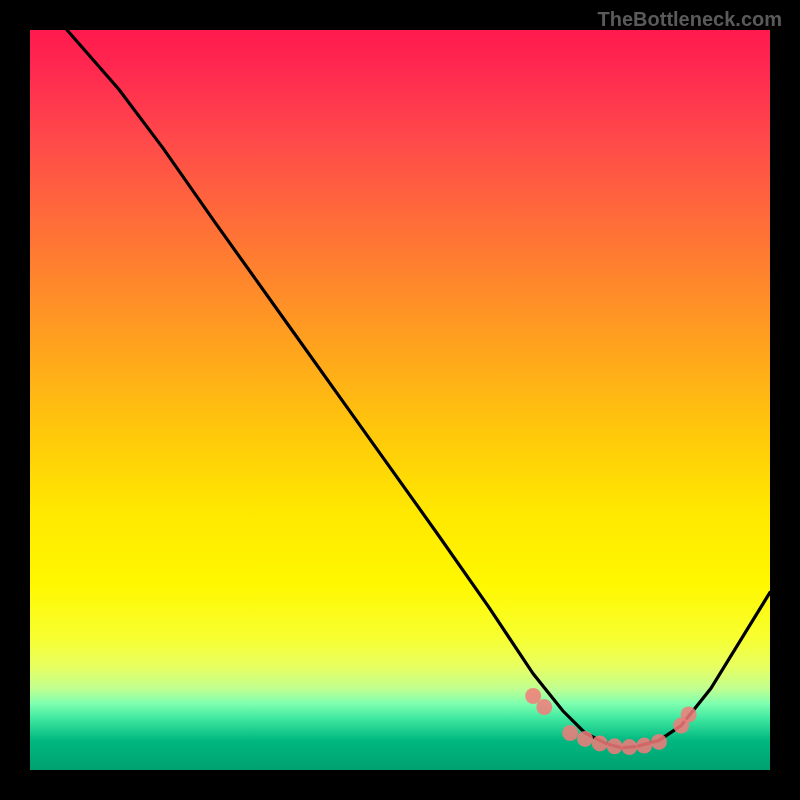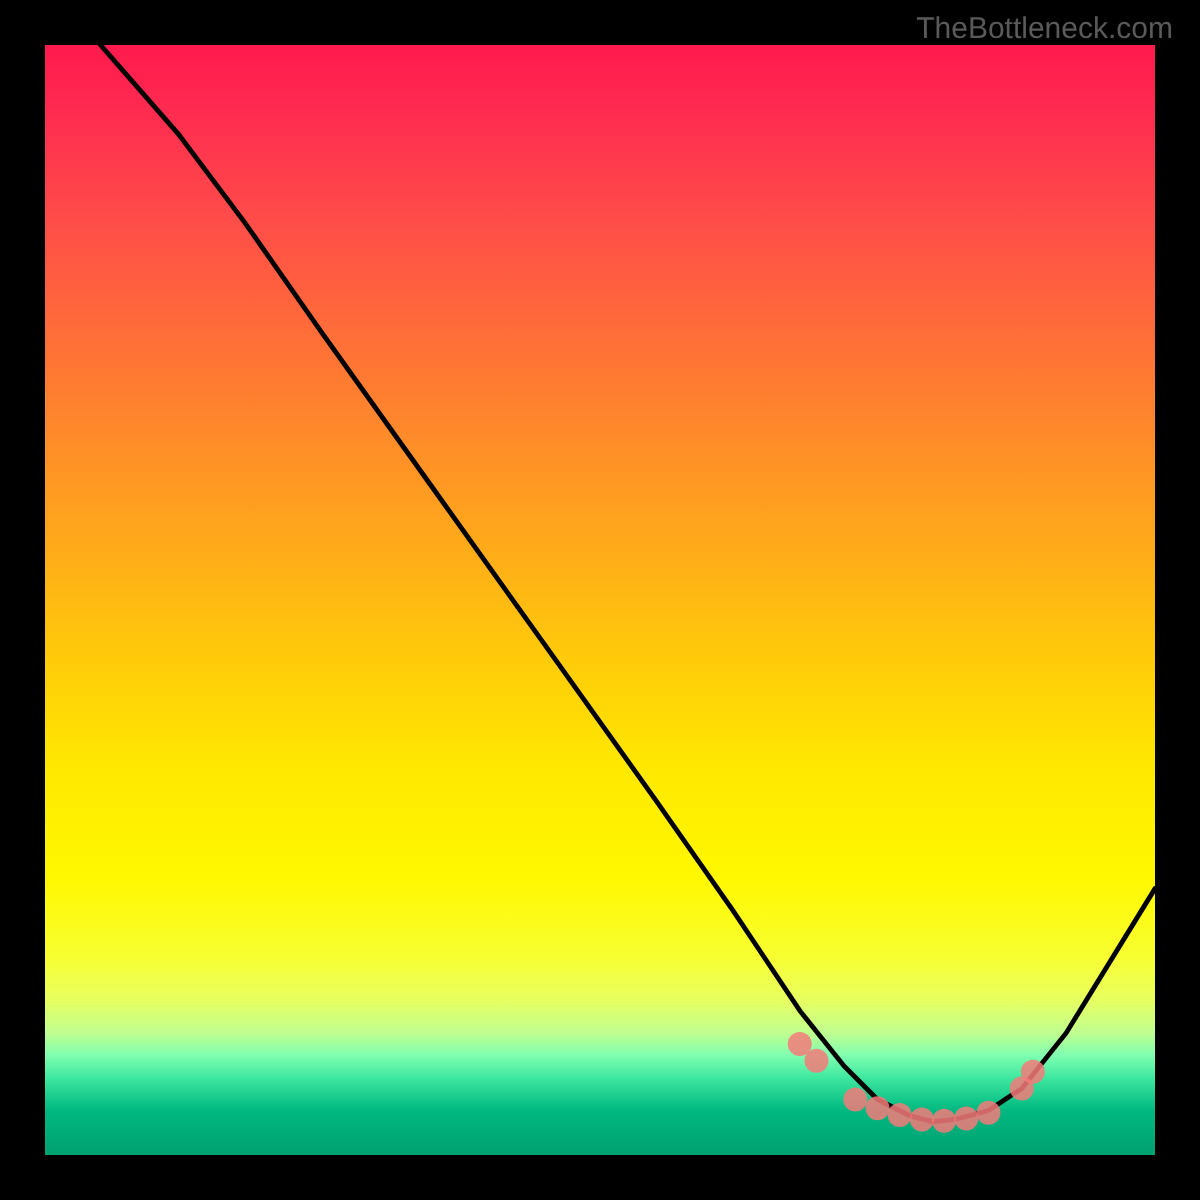--- a/index.html
+++ b/index.html
@@ -9,21 +9,21 @@
     background: #000;
     position: relative;
     font-family: Arial, sans-serif;
   }
   .watermark {
     position: absolute;
     top: 8px;
     right: 18px;
     color: #5a5a5a;
     font-size: 20px;
-    font-weight: 400;
+    font-weight: 700;
     z-index: 10;
   }
   .plot-area {
     position: absolute;
     left: 30px;
     top: 30px;
     width: 740px;
     height: 740px;
   }
   .gradient-bg {

